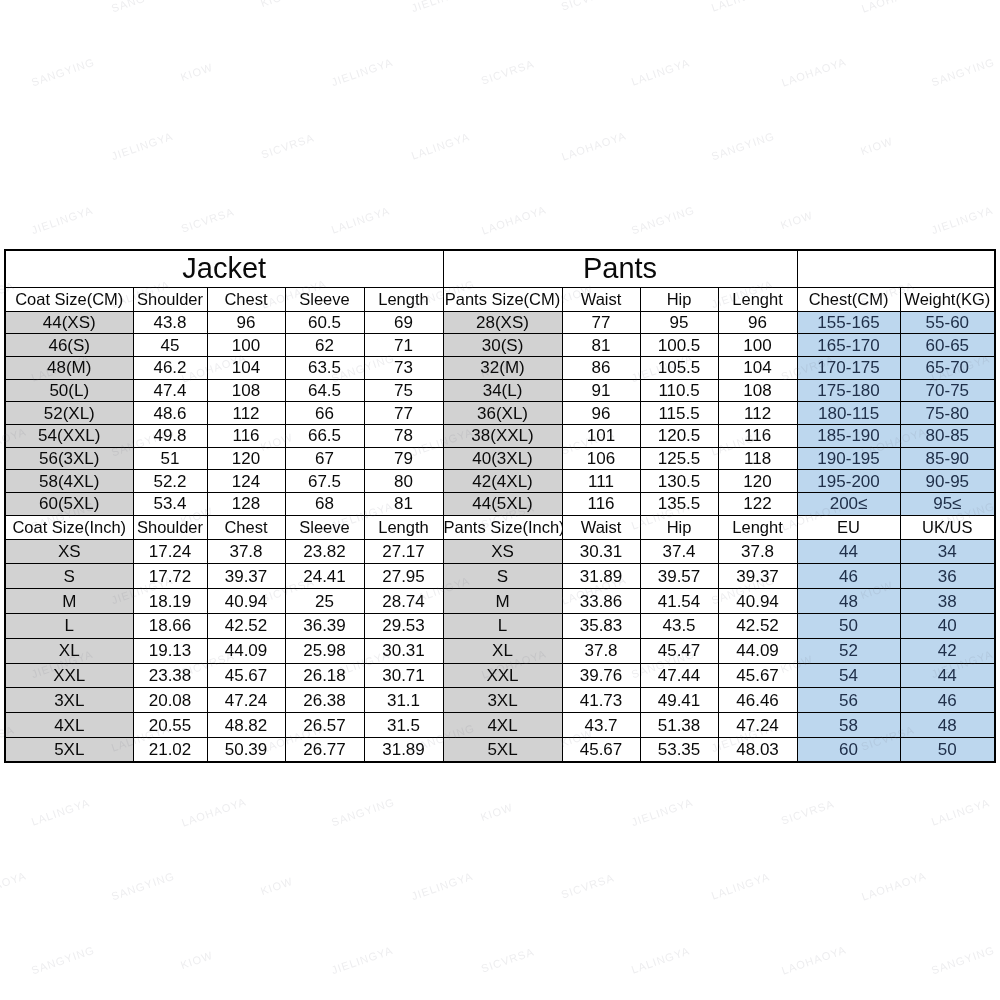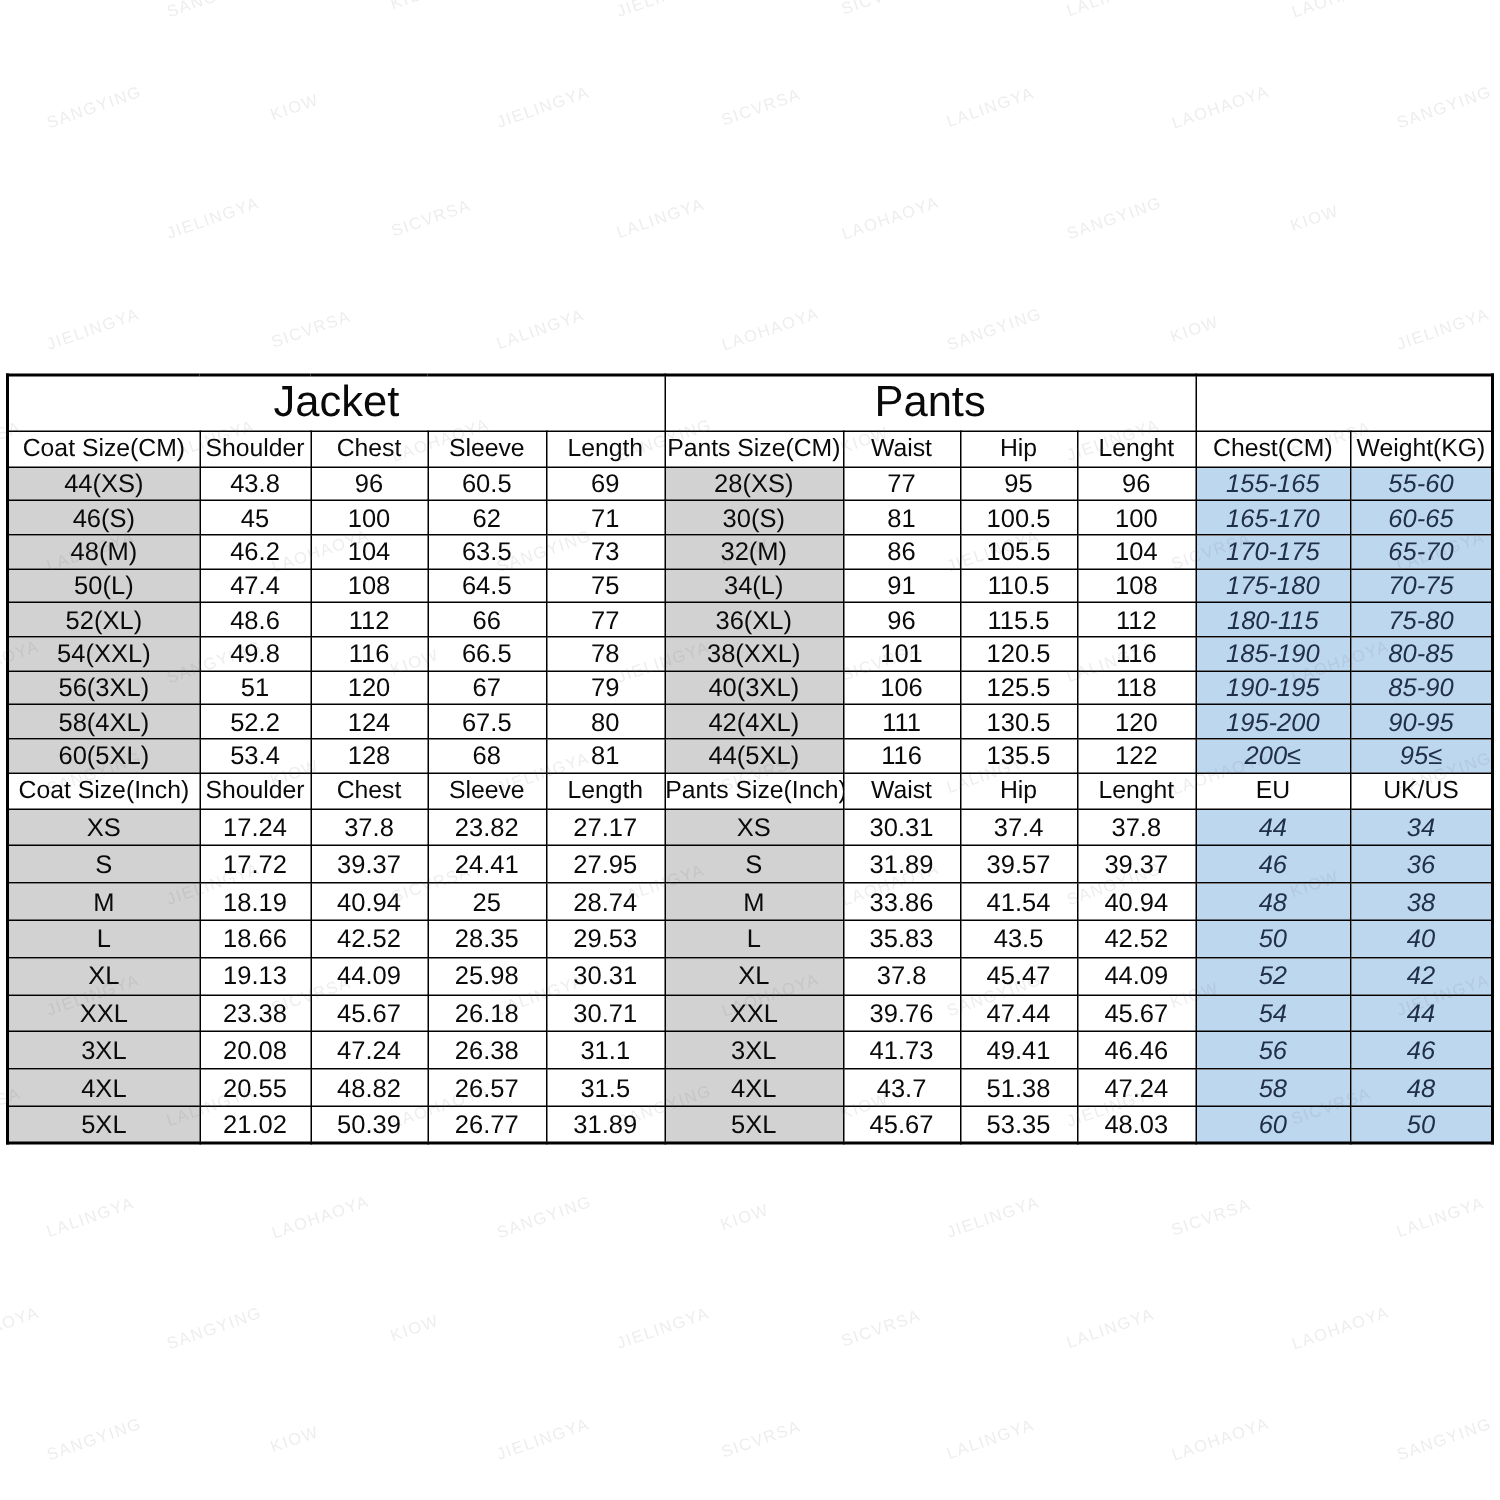--- a/index.html
+++ b/index.html
@@ -55,21 +55,20 @@
   }
   td.head{
     font-size:16.5px;
     background:#ffffff;
     margin-left:16px;
   }
   td.gray{background:var(--grey_cell,#d2d2d2);}
   td.blue{
     background:var(--blue_cell,#bdd7ee);
     color:var(--blue_text,#20304a);
-    font-style:italic;
   }
 </style>
 </head>
 <body>
 
 <div class="page">
   <div class="watermark-layer" id="watermark-layer">
       <span class="wm" style="left: -40px; top: -8px;">LAOHAOYA</span>
       <span class="wm" style="left: 110px; top: -8px;">SANGYING</span>
       <span class="wm" style="left: 260px; top: -8px;">KIOW</span>
@@ -366,21 +365,21 @@
           <td class="data">33.86</td>
           <td class="data">41.54</td>
           <td class="data">40.94</td>
           <td class="data blue">48</td>
           <td class="data blue">38</td>
         </tr>
         <tr class="inch-row">
           <td class="data gray">L</td>
           <td class="data">18.66</td>
           <td class="data">42.52</td>
-          <td class="data">28.35</td>
+          <td class="data">36.39</td>
           <td class="data">29.53</td>
           <td class="data gray">L</td>
           <td class="data">35.83</td>
           <td class="data">43.5</td>
           <td class="data">42.52</td>
           <td class="data blue">50</td>
           <td class="data blue">40</td>
         </tr>
         <tr class="inch-row">
           <td class="data gray">XL</td>

